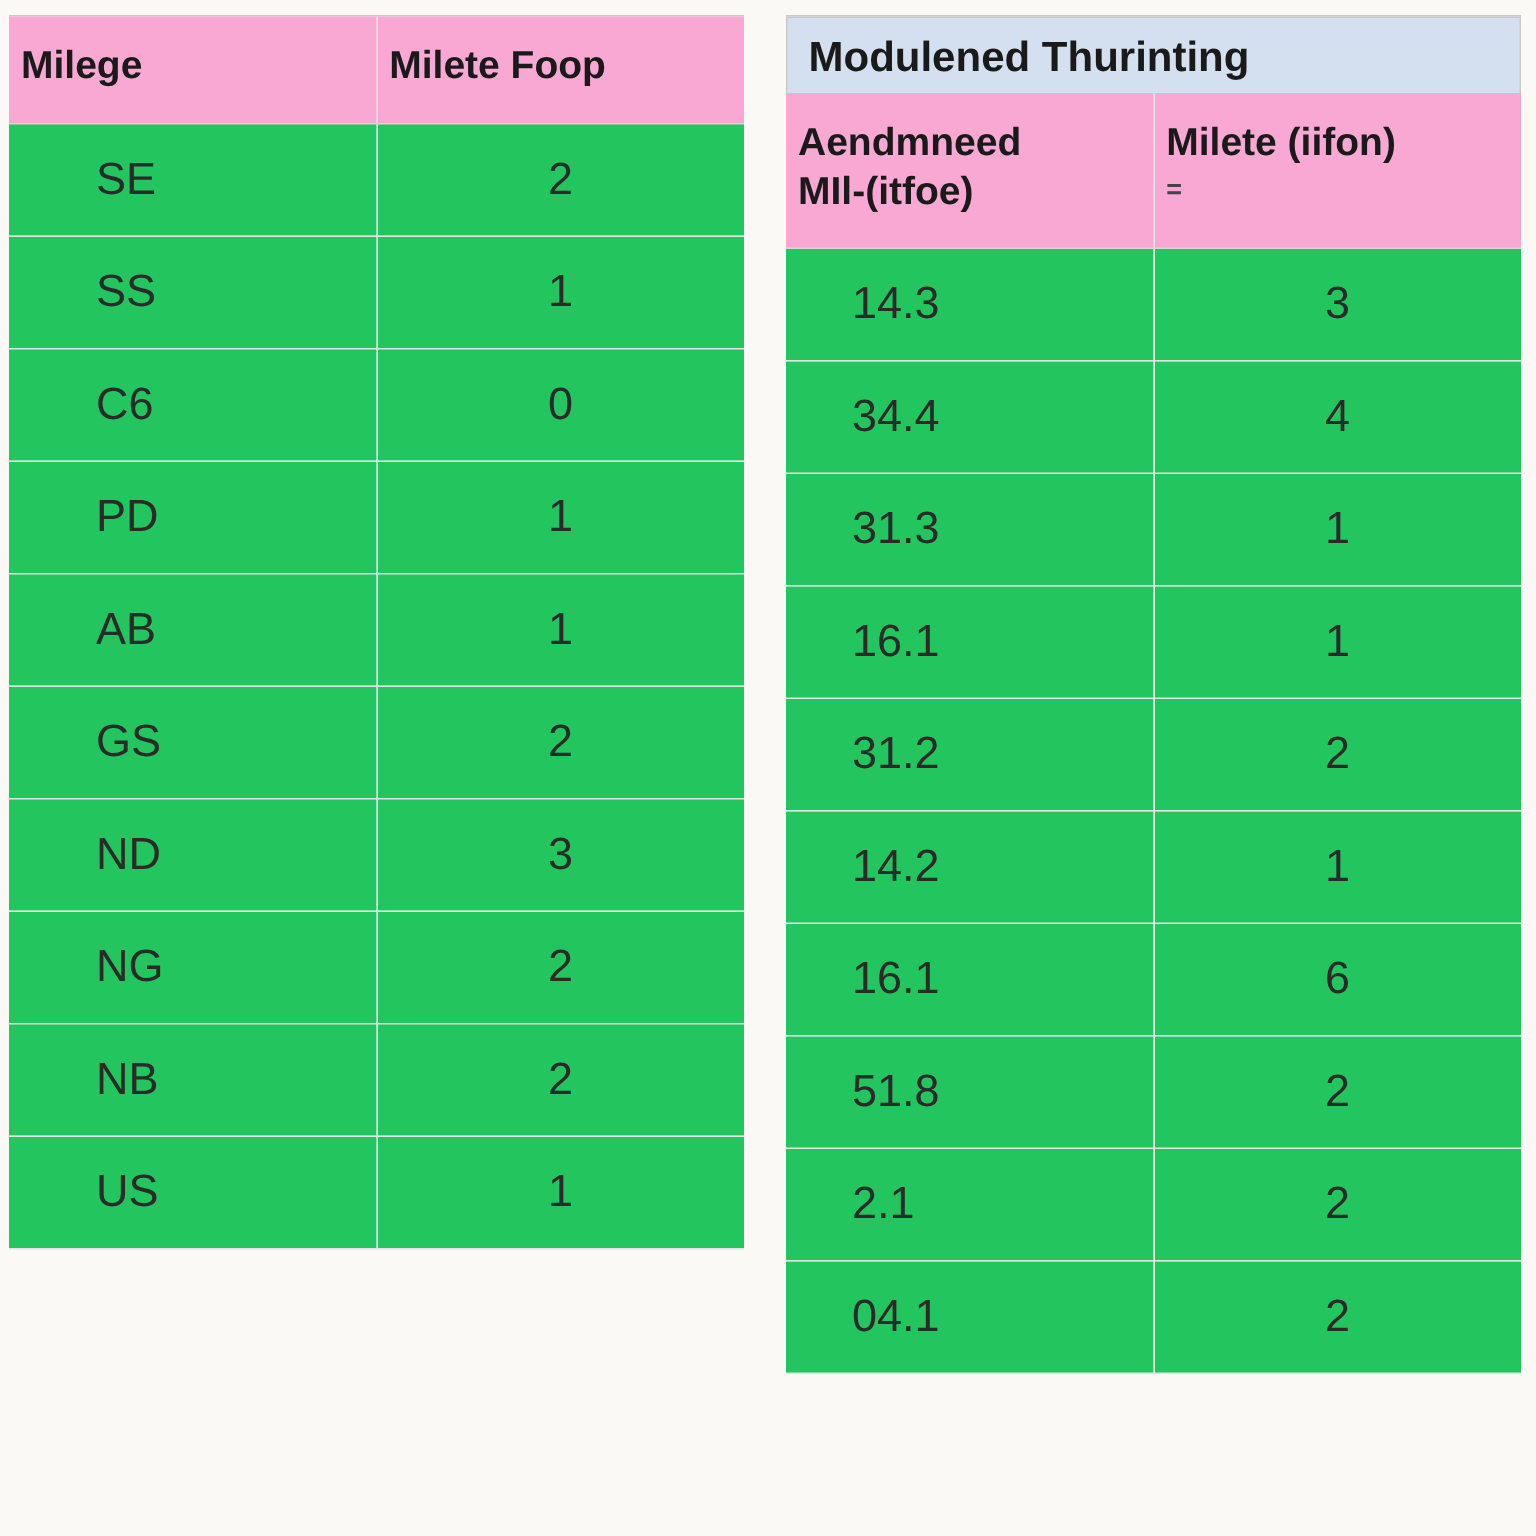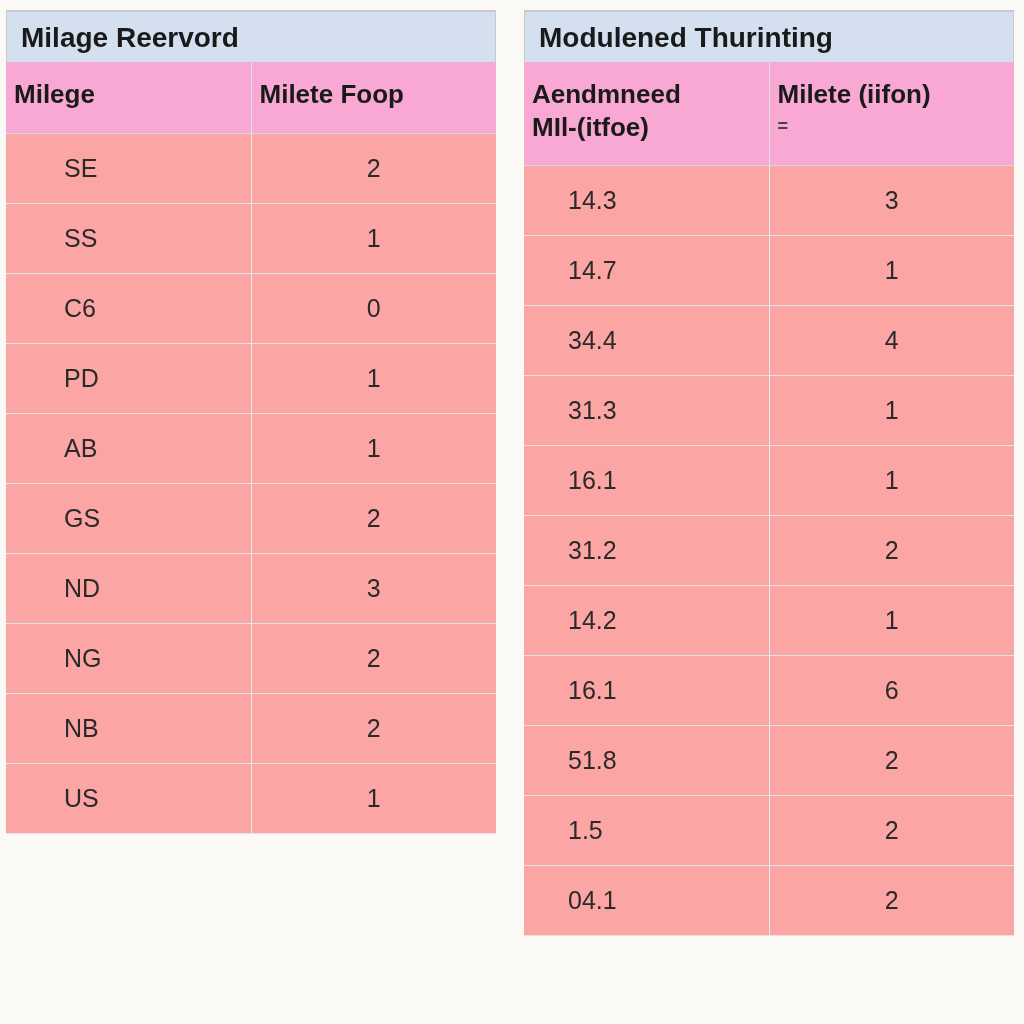--- a/index.html
+++ b/index.html
@@ -48,26 +48,26 @@
     text-align: left;
     padding: 16px 8px 22px 8px;
     border-bottom: 1px solid #d7d7d7;
     vertical-align: top;
     line-height: 1.25;
   }
   thead th:first-child {
     border-right: 1px solid #e2e2e2;
   }
   tbody td {
-    font-size: 25px;
+    font-size: 30px;
     text-align: center;
     padding: 20px 8px;
     border-bottom: 1px solid #e4e4e4;
     color: #2a2a2a;
-    background: #fca5a5;
+    background: #22c55e;
   }
   tbody td:first-child {
     border-right: 1px solid #ededed;
   }
   .left tbody td:first-child {
     text-align: left;
     padding-left: 58px;
   }
   .right tbody td:first-child {
     text-align: left;
@@ -82,21 +82,20 @@
     letter-spacing: -2px;
   }
 </style>
 </head>
 <body>
 
 <div class="page">
 
   <div class="table-wrap left">
     <table>
-      <caption>Milage Reervord</caption>
       <thead>
         <tr>
           <th>Milege</th>
           <th>Milete Foop</th>
         </tr>
       </thead>
       <tbody>
         <tr>
             <td>SE</td>
             <td>2</td>
@@ -155,24 +154,20 @@
             <span class="sort-glyph">=</span>
           </th>
         </tr>
       </thead>
       <tbody>
         <tr>
             <td>14.3</td>
             <td>3</td>
           </tr>
         <tr>
-            <td>14.7</td>
-            <td>1</td>
-          </tr>
-        <tr>
             <td>34.4</td>
             <td>4</td>
           </tr>
         <tr>
             <td>31.3</td>
             <td>1</td>
           </tr>
         <tr>
             <td>16.1</td>
             <td>1</td>
@@ -187,21 +182,21 @@
           </tr>
         <tr>
             <td>16.1</td>
             <td>6</td>
           </tr>
         <tr>
             <td>51.8</td>
             <td>2</td>
           </tr>
         <tr>
-            <td>1.5</td>
+            <td>2.1</td>
             <td>2</td>
           </tr>
         <tr>
             <td>04.1</td>
             <td>2</td>
           </tr>
       </tbody>
     </table>
   </div>
 

